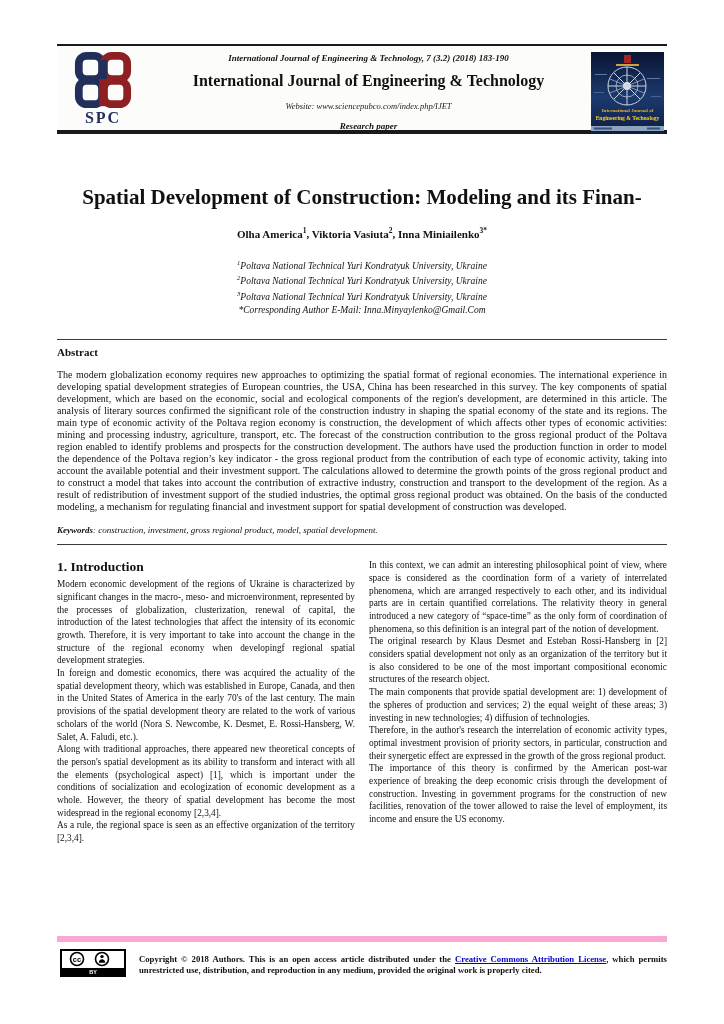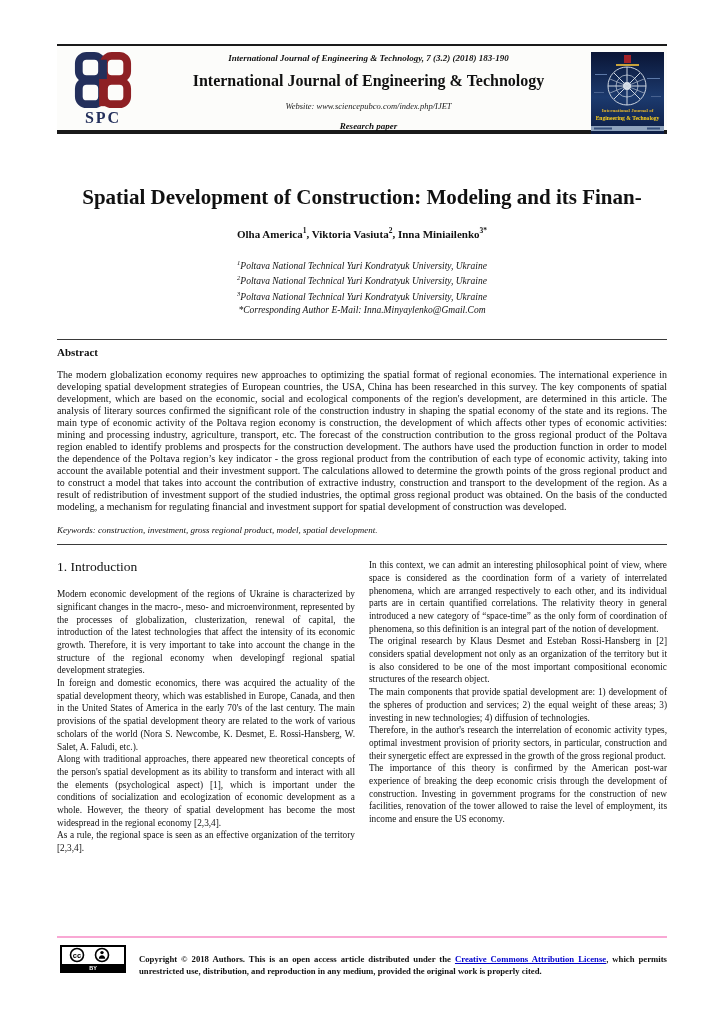--- a/index.html
+++ b/index.html
@@ -40,36 +40,36 @@
   .authors-line sup { font-size:7.5px; }
   .affiliations { margin-top:17px; text-align:center; font-style:italic; font-size:9.5px; line-height:12.5px; }
   .affiliations sup { font-size:6.5px; }
 
   
   .rule { border-top:1px solid #3a3a3a; height:0; }
   .rule-abs { margin-top:23px; }
   .abstract-head { font-size:11px; font-weight:bold; margin-top:6px; }
   .abstract-text { margin-top:11px; font-size:10px; line-height:12px; text-align:justify; }
   .keywords-line { margin-top:12px; font-size:9px; font-style:italic; }
-  .keywords-line .kw-label { font-weight:normal; }
+  .keywords-line .kw-label { font-weight:bold; }
   .rule-kw { margin-top:9px; }
 
   
   .columns { display:flex; gap:14px; margin-top:14px; }
   .col { width:298px; }
-  .intro-head { font-size:13.5px; font-weight:normal; margin-bottom:13px; }
+  .intro-head { font-size:13.5px; font-weight:bold; margin-bottom:3px; }
   .col p { font-size:9.3px; line-height:12.7px; text-align:justify; }
 
   
   .footer {
     position:absolute; left:57px; top:936px; width:610px;
     background:#ffffff;
-    border-top:2px solid #f9a8d4;
+    border-top:6px solid #f9a8d4;
     padding-top:7px;
-    display:flex; align-items:flex-end;
+    display:flex; align-items:center;
   }
   .cc-badge { flex:0 0 auto; margin-left:3px; cursor:pointer; }
   .footer-text { margin-left:13px; font-size:8.7px; font-weight:bold; line-height:11.5px; text-align:justify; }
   .cc-link { color:#0000cc; text-decoration:underline; cursor:pointer; }
 </style>
 </head>
 <body>
 
 <div class="page">
   <div class="content">

